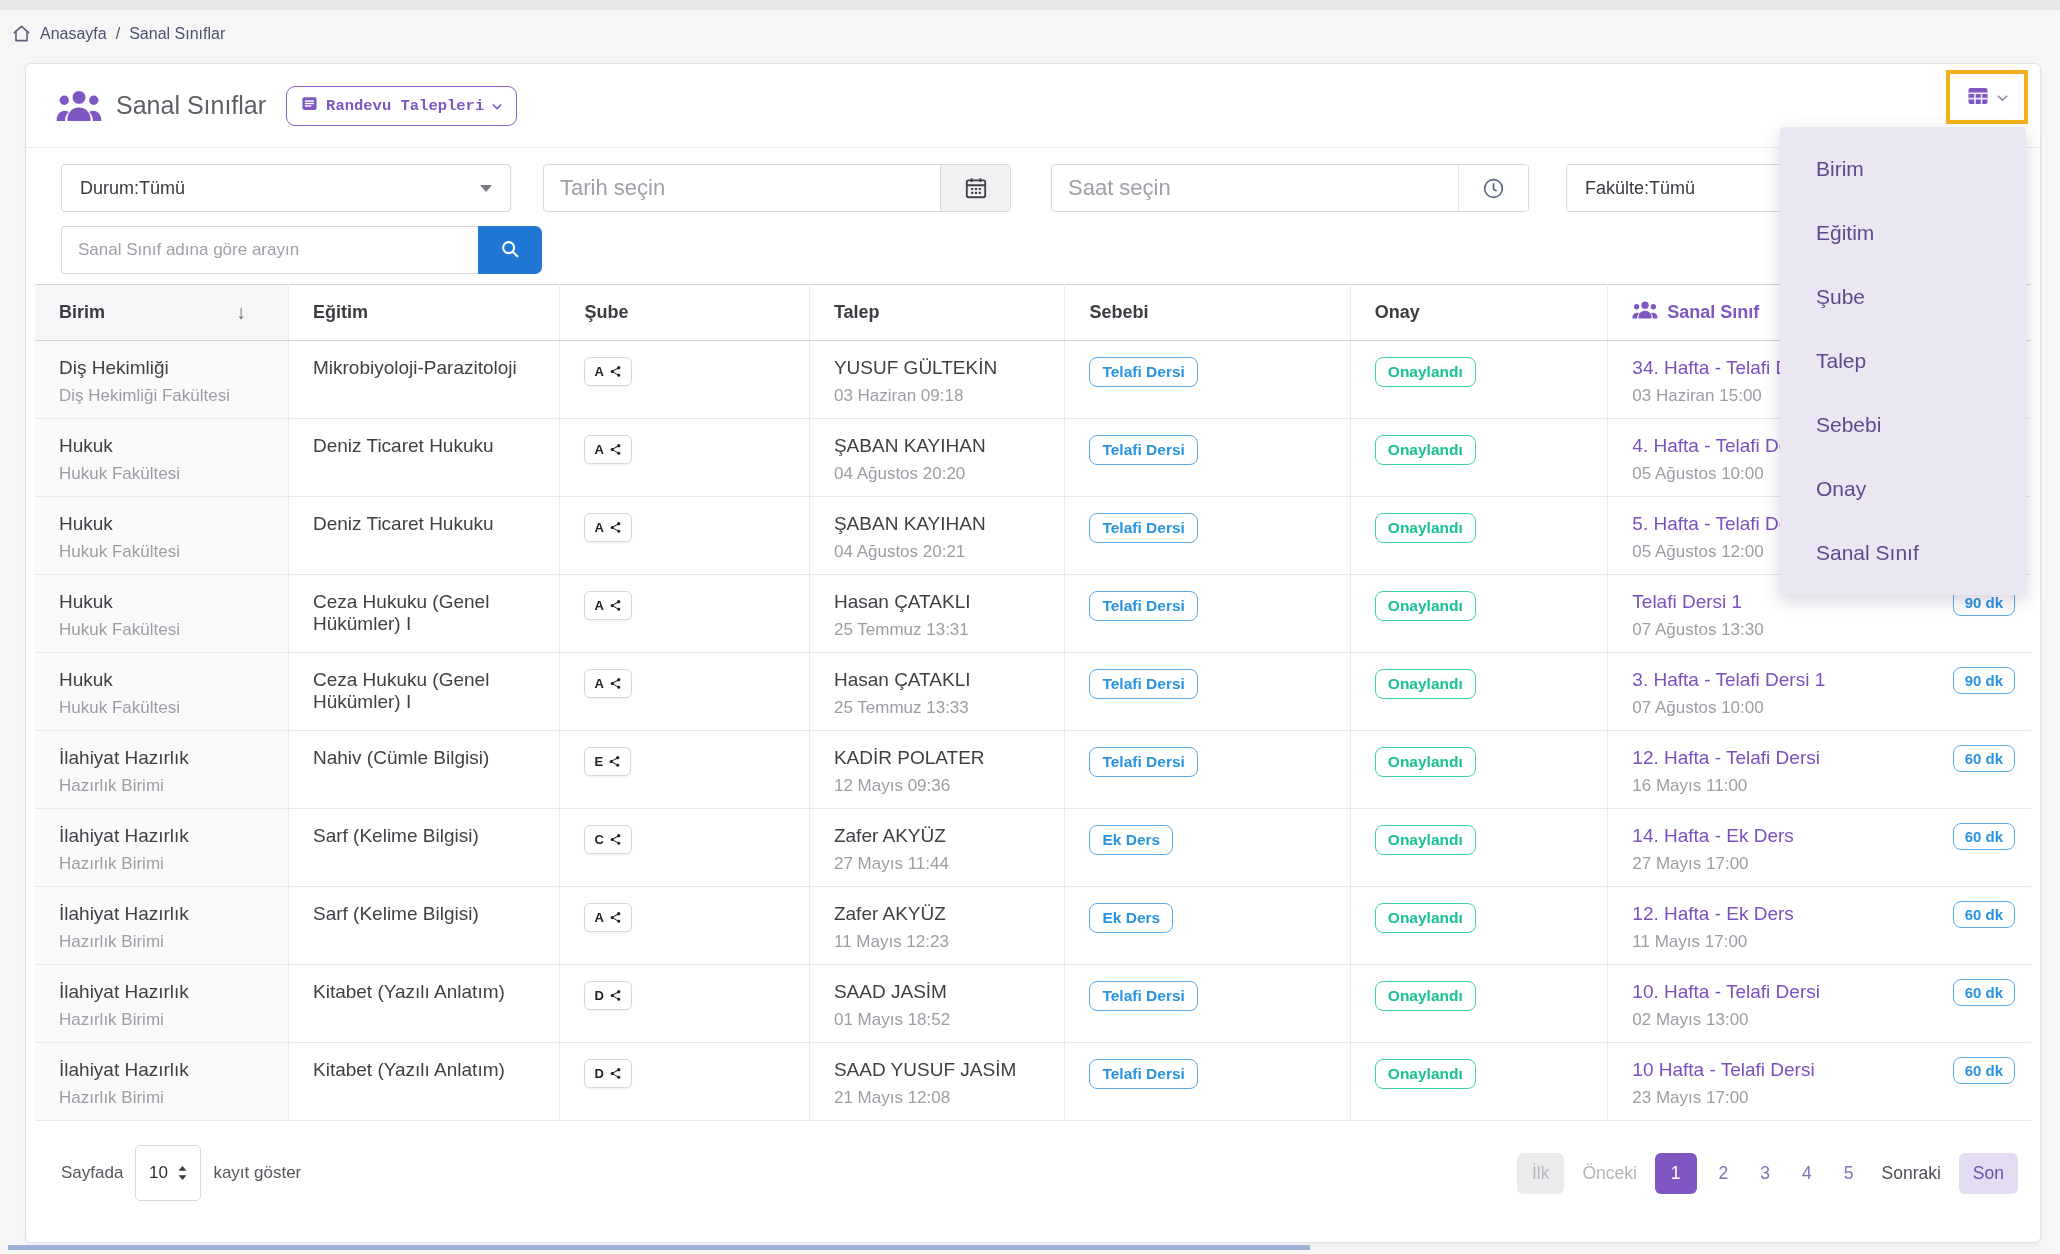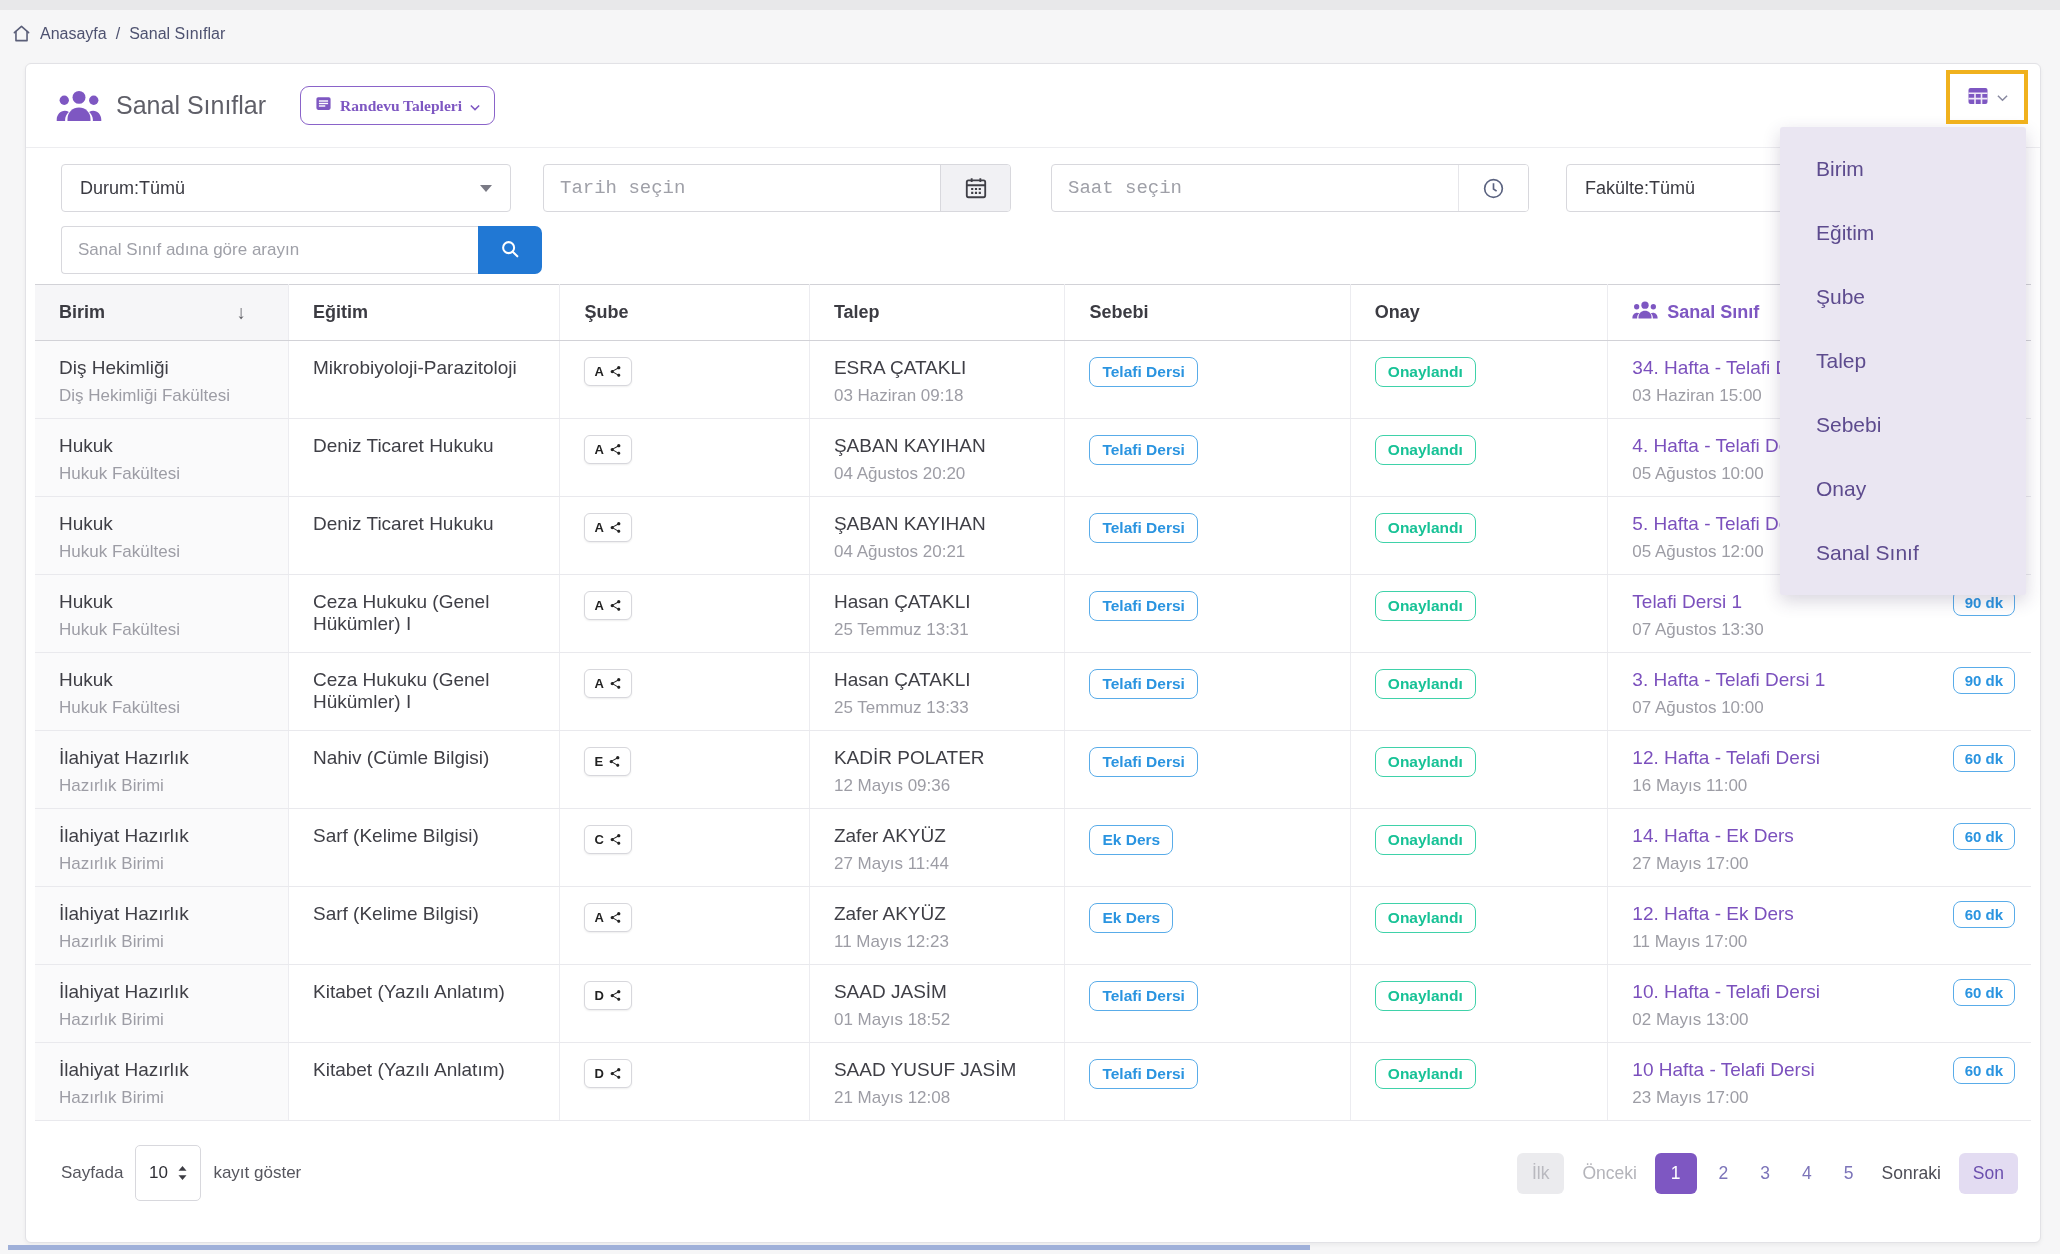--- a/index.html
+++ b/index.html
@@ -20,43 +20,43 @@
 
   
   .card { position:absolute; left:25px; top:63px; width:2016px; height:1180px;
     background:#fff; border:1px solid #e2e2e6; border-radius:6px;
     box-shadow:0 2px 4px rgba(0,0,0,.05); }
 
   .card-header { height:84px; display:flex; align-items:center; padding:0 20px 0 30px;
     border-bottom:1px solid #ededf0; }
   .title-icon svg { display:block; }
   .page-title { margin-left:14px; font-size:25px; color:#5f5f68; }
-  .randevu-btn { margin-left:34px; display:inline-flex; align-items:center; gap:8px;
+  .randevu-btn { margin-left:20px; display:inline-flex; align-items:center; gap:8px;
     padding:8px 14px; border:1.6px solid #8a63c9; border-radius:9px; background:#fff;
     color:#7e57c2; font-size:15.5px; font-weight:600; cursor:pointer;
-    font-family:Liberation Serif, serif; }
+    font-family:Liberation Mono, monospace; }
 
   
   .col-toggle { position:absolute; left:1946px; top:70px; width:82px; height:54px;
     border:4px solid #f0b11d; background:transparent; display:flex; align-items:center;
     justify-content:center; gap:7px; z-index:70; cursor:pointer; }
 
   
   .filters { position:relative; height:136px; }
   .fld { position:absolute; height:48px; background:#fff; border:1px solid #d8d8dd; border-radius:4px; }
   .select-box { display:flex; align-items:center; padding:0 18px; font-size:18px; color:#3a3a41; cursor:pointer; }
   .select-box .caret { margin-left:auto; width:0; height:0; border-left:6px solid transparent;
     border-right:6px solid transparent; border-top:7px solid #7a7a85; }
   .f-durum   { left:35px;   top:16px; width:450px; }
   .f-date    { left:517px;  top:16px; width:468px; }
   .f-time    { left:1025px; top:16px; width:478px; }
   .f-fakulte { left:1540px; top:16px; width:446px; }
   .input-group { display:flex; overflow:hidden; padding:0; }
-  .input-group input { flex:1; border:none; outline:none; padding:0 16px; font-size:19px;
-    color:#737373; font-family:Liberation Mono, monospace; background:transparent; }
+  .input-group input { flex:1; border:none; outline:none; padding:0 16px; font-size:22px;
+    color:#737373; font-family:Liberation Sans, sans-serif; background:transparent; }
   .input-group input::placeholder { color:#9fa0a8; }
   .icon-part { width:70px; background:#f1f1f4; border-left:1px solid #d8d8dd;
     display:flex; align-items:center; justify-content:center; cursor:pointer; }
   .f-search { left:35px; top:78px; width:481px; display:flex; border:none; }
   .f-search input { flex:1; border:1px solid #d8d8dd; border-right:none; border-radius:4px 0 0 4px;
     padding:8px 16px; font-size:17px; color:#3a3a41; outline:none; font-family:"Liberation Sans", sans-serif; }
   .f-search input::placeholder { color:#9fa0a8; }
   .search-btn { width:64px; border:none; background:#2178d4; border-radius:0 7px 7px 0;
     display:flex; align-items:center; justify-content:center; cursor:pointer; }
 
@@ -259,21 +259,21 @@
             </td>
     <td>
       <span class="sube-badge">
         <span class="sube-letter">A</span>
         <svg width="13" height="13" viewBox="0 0 24 24" fill="#222">
           <path d="M18 16.08c-.76 0-1.44.3-1.96.77L8.91 12.7c.05-.23.09-.46.09-.7s-.04-.47-.09-.7l7.05-4.11c.54.5 1.25.81 2.04.81 1.66 0 3-1.34 3-3s-1.34-3-3-3-3 1.34-3 3c0 .24.04.47.09.7L8.04 9.81C7.5 9.31 6.79 9 6 9c-1.66 0-3 1.34-3 3s1.34 3 3 3c.79 0 1.5-.31 2.04-.81l7.12 4.16c-.05.21-.08.43-.08.65 0 1.61 1.31 2.92 2.92 2.92s2.92-1.31 2.92-2.92-1.31-2.92-2.92-2.92z"></path>
         </svg>
       </span>
     </td>
     <td>
-      <div class="cell-main">ESRA ÇATAKLI</div>
+      <div class="cell-main">YUSUF GÜLTEKİN</div>
       <div class="cell-sub">03 Haziran 09:18</div>
     </td>
     <td><span class="pill pill-blue">Telafi Dersi</span></td>
     <td><span class="pill pill-teal">Onaylandı</span></td>
     <td class="td-sanal">
       <a class="sanal-link">34. Hafta - Telafi Dersi</a>
       <div class="cell-sub">03 Haziran 15:00</div>
       
     </td>
   </tr>

